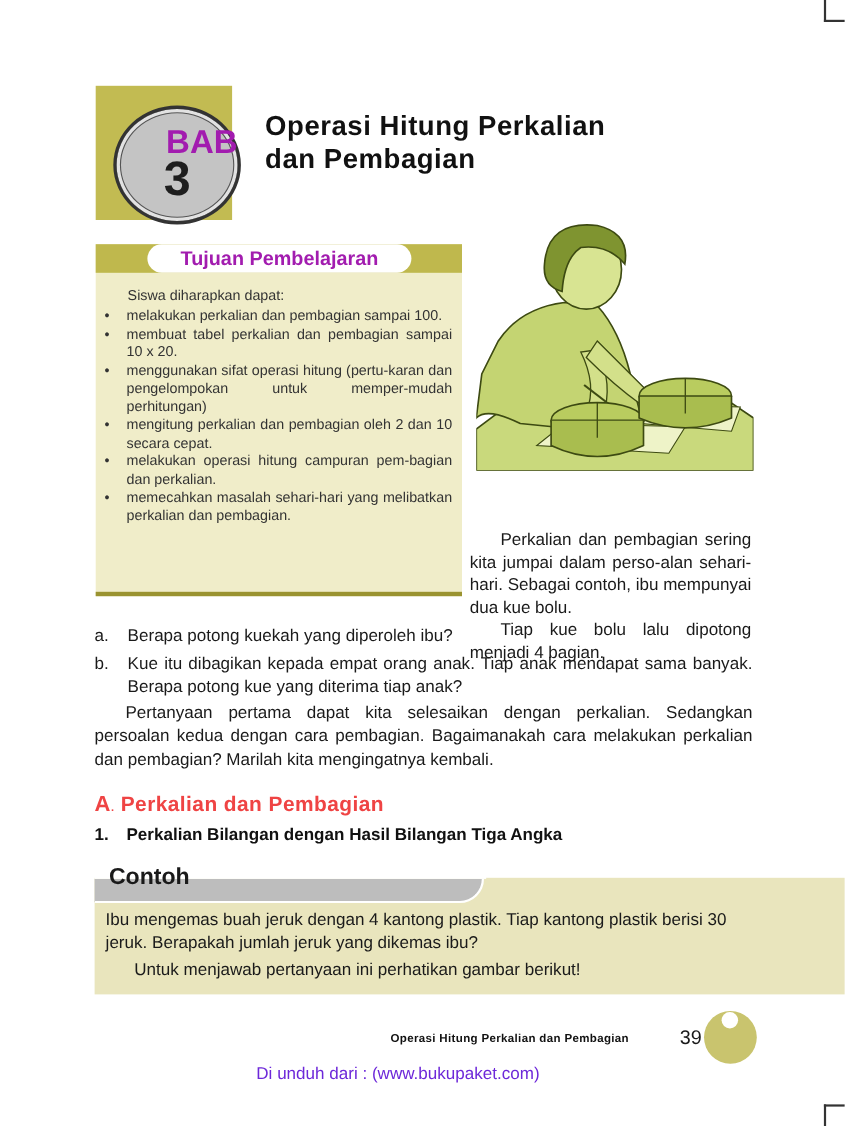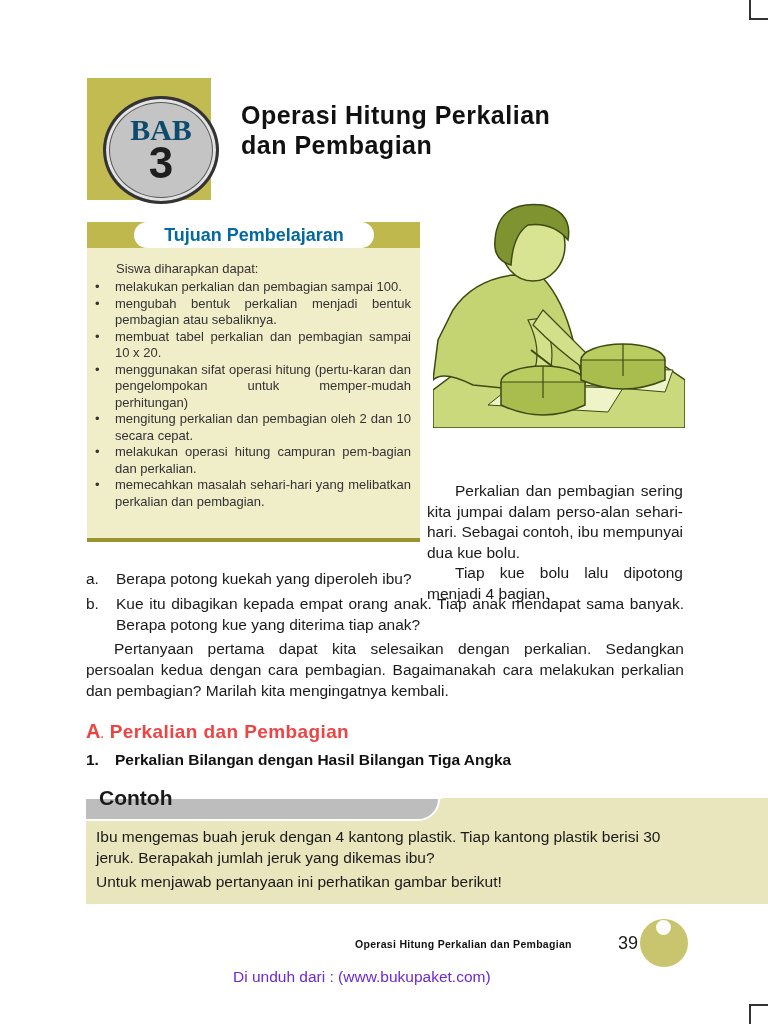--- a/index.html
+++ b/index.html
@@ -7,29 +7,29 @@
     body { position: relative; font-family: "Liberation Sans", sans-serif; color: #1a1a1a; }
 
     .crop-mark { position: absolute; border-color: #333; border-style: solid; }
     .crop-tr { left: 749px; top: 0; width: 19px; height: 20px; border-width: 0 0 2px 2px; }
     .crop-br { left: 749px; top: 1004px; width: 19px; height: 20px; border-width: 2px 0 0 2px; }
 
     
     .bab-box { position: absolute; left: 87px; top: 78px; width: 124px; height: 122px; background: #c2bb52; }
     .bab-circle { position: absolute; left: 103px; top: 96px; width: 116px; height: 108px; border-radius: 50%;
       background: #c4c4c4; border: 3px solid #333; box-shadow: inset 0 0 0 3px #e2e2e2, inset 0 0 0 4px #555; }
-    .bab-label { position: absolute; left: 0; right: 0; top: 16px; text-align: center; font-size: 30px; font-weight: 700; color: #0c4a6e; letter-spacing: 0px; line-height: 30px; font-family: Liberation Serif, serif; }
+    .bab-label { position: absolute; left: 0; right: 0; top: 16px; text-align: right; font-size: 30px; font-weight: 700; color: #a21caf; letter-spacing: 0px; line-height: 30px; }
     .bab-num { position: absolute; left: 0; right: 0; top: 42px; text-align: center; font-size: 44px; font-weight: 700; color: #1e1e1e; line-height: 44px; }
 
     .chapter-title { position: absolute; left: 241px; top: 100px; font-size: 25px; font-weight: 900; line-height: 30px; color: #111; letter-spacing: 0.5px; }
 
     
     .obj-box { position: absolute; left: 87px; top: 222px; width: 333px; height: 320px; background: #f0edc9; }
     .obj-head { position: absolute; left: 0; top: 0; width: 333px; height: 26px; background: #bfb84d; }
-    .obj-pill { position: absolute; left: 47px; top: 0; width: 240px; height: 26px; background: #fff; border-radius: 13px; text-align: center; font-size: 18px; font-weight: 700; line-height: 26px; color: #0369a1; }
+    .obj-pill { position: absolute; left: 47px; top: 0; width: 240px; height: 26px; background: #fff; border-radius: 13px; text-align: center; font-size: 18px; font-weight: 700; line-height: 26px; color: #a21caf; }
     .obj-bottom { position: absolute; left: 0; top: 316px; width: 333px; height: 4px; background: #9a9330; }
     .obj-intro { position: absolute; left: 29px; top: 39px; font-size: 13px; color: #333; }
     .obj-list { position: absolute; left: 6px; top: 57px; width: 318px; list-style: none; }
     .obj-list li { position: relative; padding-left: 22px; font-size: 13px; line-height: 16.5px; color: #333; text-align: justify; }
     .obj-list li::before { content: "•"; position: absolute; left: 2px; top: 0; color: #333; }
 
     
     .illus { position: absolute; left: 433px; top: 200px; width: 252px; height: 228px; }
 
     .body-text { position: absolute; font-size: 15.5px; line-height: 20.5px; color: #1a1a1a; text-align: justify; margin-top: 44px; }
@@ -46,21 +46,21 @@
     .section-a .a-letter { font-size: 20px; }
     .section-1 { position: absolute; left: 86px; top: 751px; font-size: 15.5px; font-weight: 700; color: #111; }
     .section-1 .num { display: inline-block; width: 29px; }
 
     
     .contoh-bg { position: absolute; left: 86px; top: 798px; width: 682px; height: 106px; background: #e9e5bd; }
     .contoh-tab { position: absolute; left: 86px; top: 799px; width: 354px; height: 22px; background: #bdbdbd; border-bottom-right-radius: 22px 22px; border-right: 2px solid #fff; border-bottom: 2px solid #fff; }
     .contoh-tab-gap { position: absolute; left: 86px; top: 786px; width: 356px; height: 13px; background: #fff; }
     .contoh-title { position: absolute; left: 99px; top: 786px; font-size: 21px; font-weight: 700; color: #1a1a1a; }
     .contoh-text { position: absolute; left: 96px; top: 826px; width: 600px; font-size: 15.5px; line-height: 21px; color: #1a1a1a; }
-    .contoh-text p + p { margin-top: 3px; }
+    .contoh-text p + p { margin-top: 3px; margin-left: 26px; }
 
     .footer-title { position: absolute; left: 355px; top: 938px; font-size: 10.5px; font-weight: 900; color: #111; letter-spacing: 0.3px; }
     .page-badge { position: absolute; left: 640px; top: 919px; width: 48px; height: 48px; border-radius: 50%; background: #c9c46e; }
     .page-hole { position: absolute; left: 656px; top: 920px; width: 15px; height: 15px; border-radius: 50%; background: #fff; }
     .page-num { position: absolute; left: 604px; top: 933px; width: 48px; text-align: center; font-size: 18px; color: #1a1a1a; }
 
     .source { position: absolute; left: 233px; top: 968px; font-size: 15.5px; line-height: 17px; color: #6d28d9; }
   </style>
 </head>
 <body>
@@ -78,21 +78,20 @@
   <div>Operasi Hitung Perkalian</div>
   <div>dan Pembagian</div>
 </div>
 
 <div class="obj-box">
   <div class="obj-head"></div>
   <div class="obj-pill">Tujuan Pembelajaran</div>
   <div class="obj-intro">Siswa diharapkan dapat:</div>
   <ul class="obj-list">
     <li>melakukan perkalian dan pembagian sampai 100.</li>
-    <li>mengubah bentuk perkalian menjadi bentuk pembagian atau sebaliknya.</li>
     <li>membuat tabel perkalian dan pembagian sampai 10 x 20.</li>
     <li>menggunakan sifat operasi hitung (pertu-karan dan pengelompokan untuk memper-mudah perhitungan)</li>
     <li>mengitung perkalian dan pembagian oleh 2 dan 10 secara cepat.</li>
     <li>melakukan operasi hitung campuran pem-bagian dan perkalian.</li>
     <li>memecahkan masalah sehari-hari yang melibatkan perkalian dan pembagian.</li>
   </ul>
   <div class="obj-bottom"></div>
 </div>
 
 <svg class="illus" viewBox="0 0 252 228" xmlns="http://www.w3.org/2000/svg">

